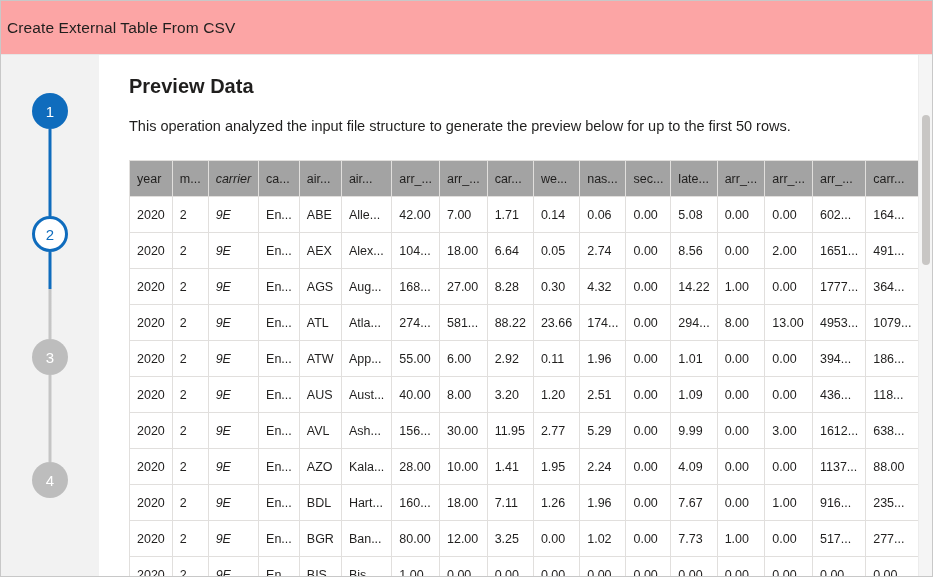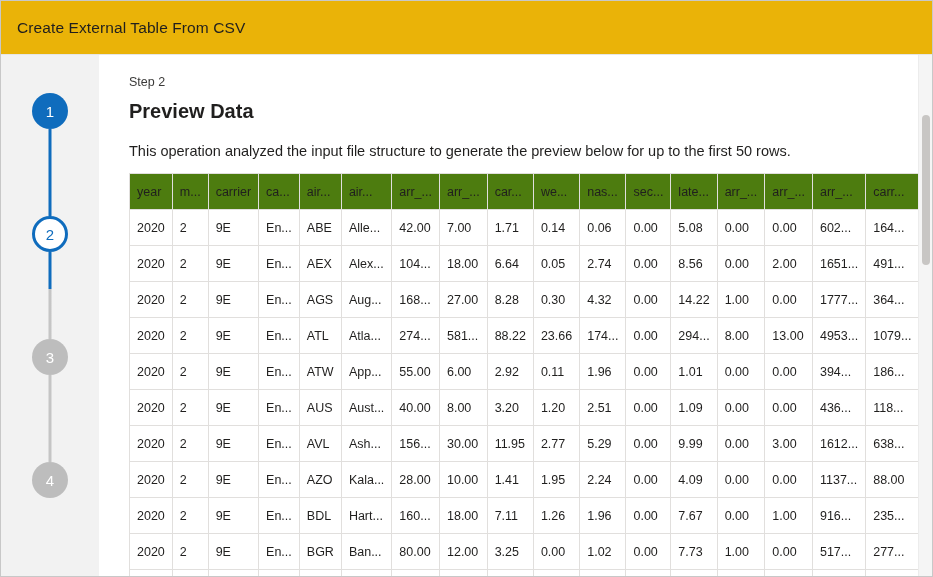--- a/index.html
+++ b/index.html
@@ -13,24 +13,24 @@
   #app {
     position: relative;
     width: 933px; height: 577px;
     background: #ffffff;
     border: 1px solid #c8c8c8;
     overflow: hidden;
   }
   
   .titlebar {
     height: 54px;
-    background: #eab308;
+    background: #fca5a5;
     display: flex;
     align-items: center;
-    padding-left: 16px;
+    padding-left: 6px;
     border-bottom: 1px solid #e6e6e6;
   }
   .titlebar .title {
     font-size: 15.5px;
     color: #201f1e;
     letter-spacing: .1px;
   }
   
   .body {
     display: flex;
@@ -103,21 +103,21 @@
   }
   .page-title {
     font-size: 20px;
     font-weight: bold;
     color: #201f1e;
     margin-bottom: 20px;
   }
   .desc {
     font-size: 14.5px;
     color: #201f1e;
-    margin-bottom: 14px;
+    margin-bottom: 26px;
   }
   
   .table-scroll {
     width: 803px;
     overflow: hidden;
   }
   table.preview {
     border-collapse: collapse;
     table-layout: fixed;
     font-size: 12.5px;
@@ -127,28 +127,28 @@
     border: 1px solid #e1dfdd;
     height: 36px;
     padding: 0 7px;
     text-align: left;
     white-space: nowrap;
     overflow: hidden;
     font-weight: normal;
     vertical-align: middle;
   }
   table.preview thead th {
-    background: #4d7c0f;
+    background: #a3a3a3;
     color: #201f1e;
   }
   table.preview tbody td { background: #ffffff; }
   
   .c0 { width: 46px; }
   .c1 { width: 44px; }
-  .c2 { width: 56px; }
+  .c2 { width: 56px; font-style: italic; }
   .c3 { width: 42px; }
   .c4 { width: 44px; }
   .c5 { width: 44px; }
   .c6 { width: 50px; }
   .c7 { width: 44px; }
   .c8 { width: 44px; }
   .c9 { width: 42px; }
   .c10 { width: 44px; margin-left: 24px; }
   .c11 { width: 44px; }
   .c12 { width: 44px; margin-left: 16px; }
@@ -198,21 +198,20 @@
           <div class="connector inactive"></div>
           <div class="circle todo">3</div>
         </div>
         <div class="step-wrap">
           <div class="circle todo">4</div>
         </div>
       </div>
     </div>
 
     <div class="main">
-      <div class="step-label">Step 2</div>
       <div class="page-title">Preview Data</div>
       <div class="desc">This operation analyzed the input file structure to generate the preview below for up to the first 50 rows.</div>
 
       <div class="table-scroll">
         <table class="preview">
           <thead>
             <tr id="hdr-row">
                 <th class="c0">year</th>
                 <th class="c1">m...</th>
                 <th class="c2">carrier</th>

